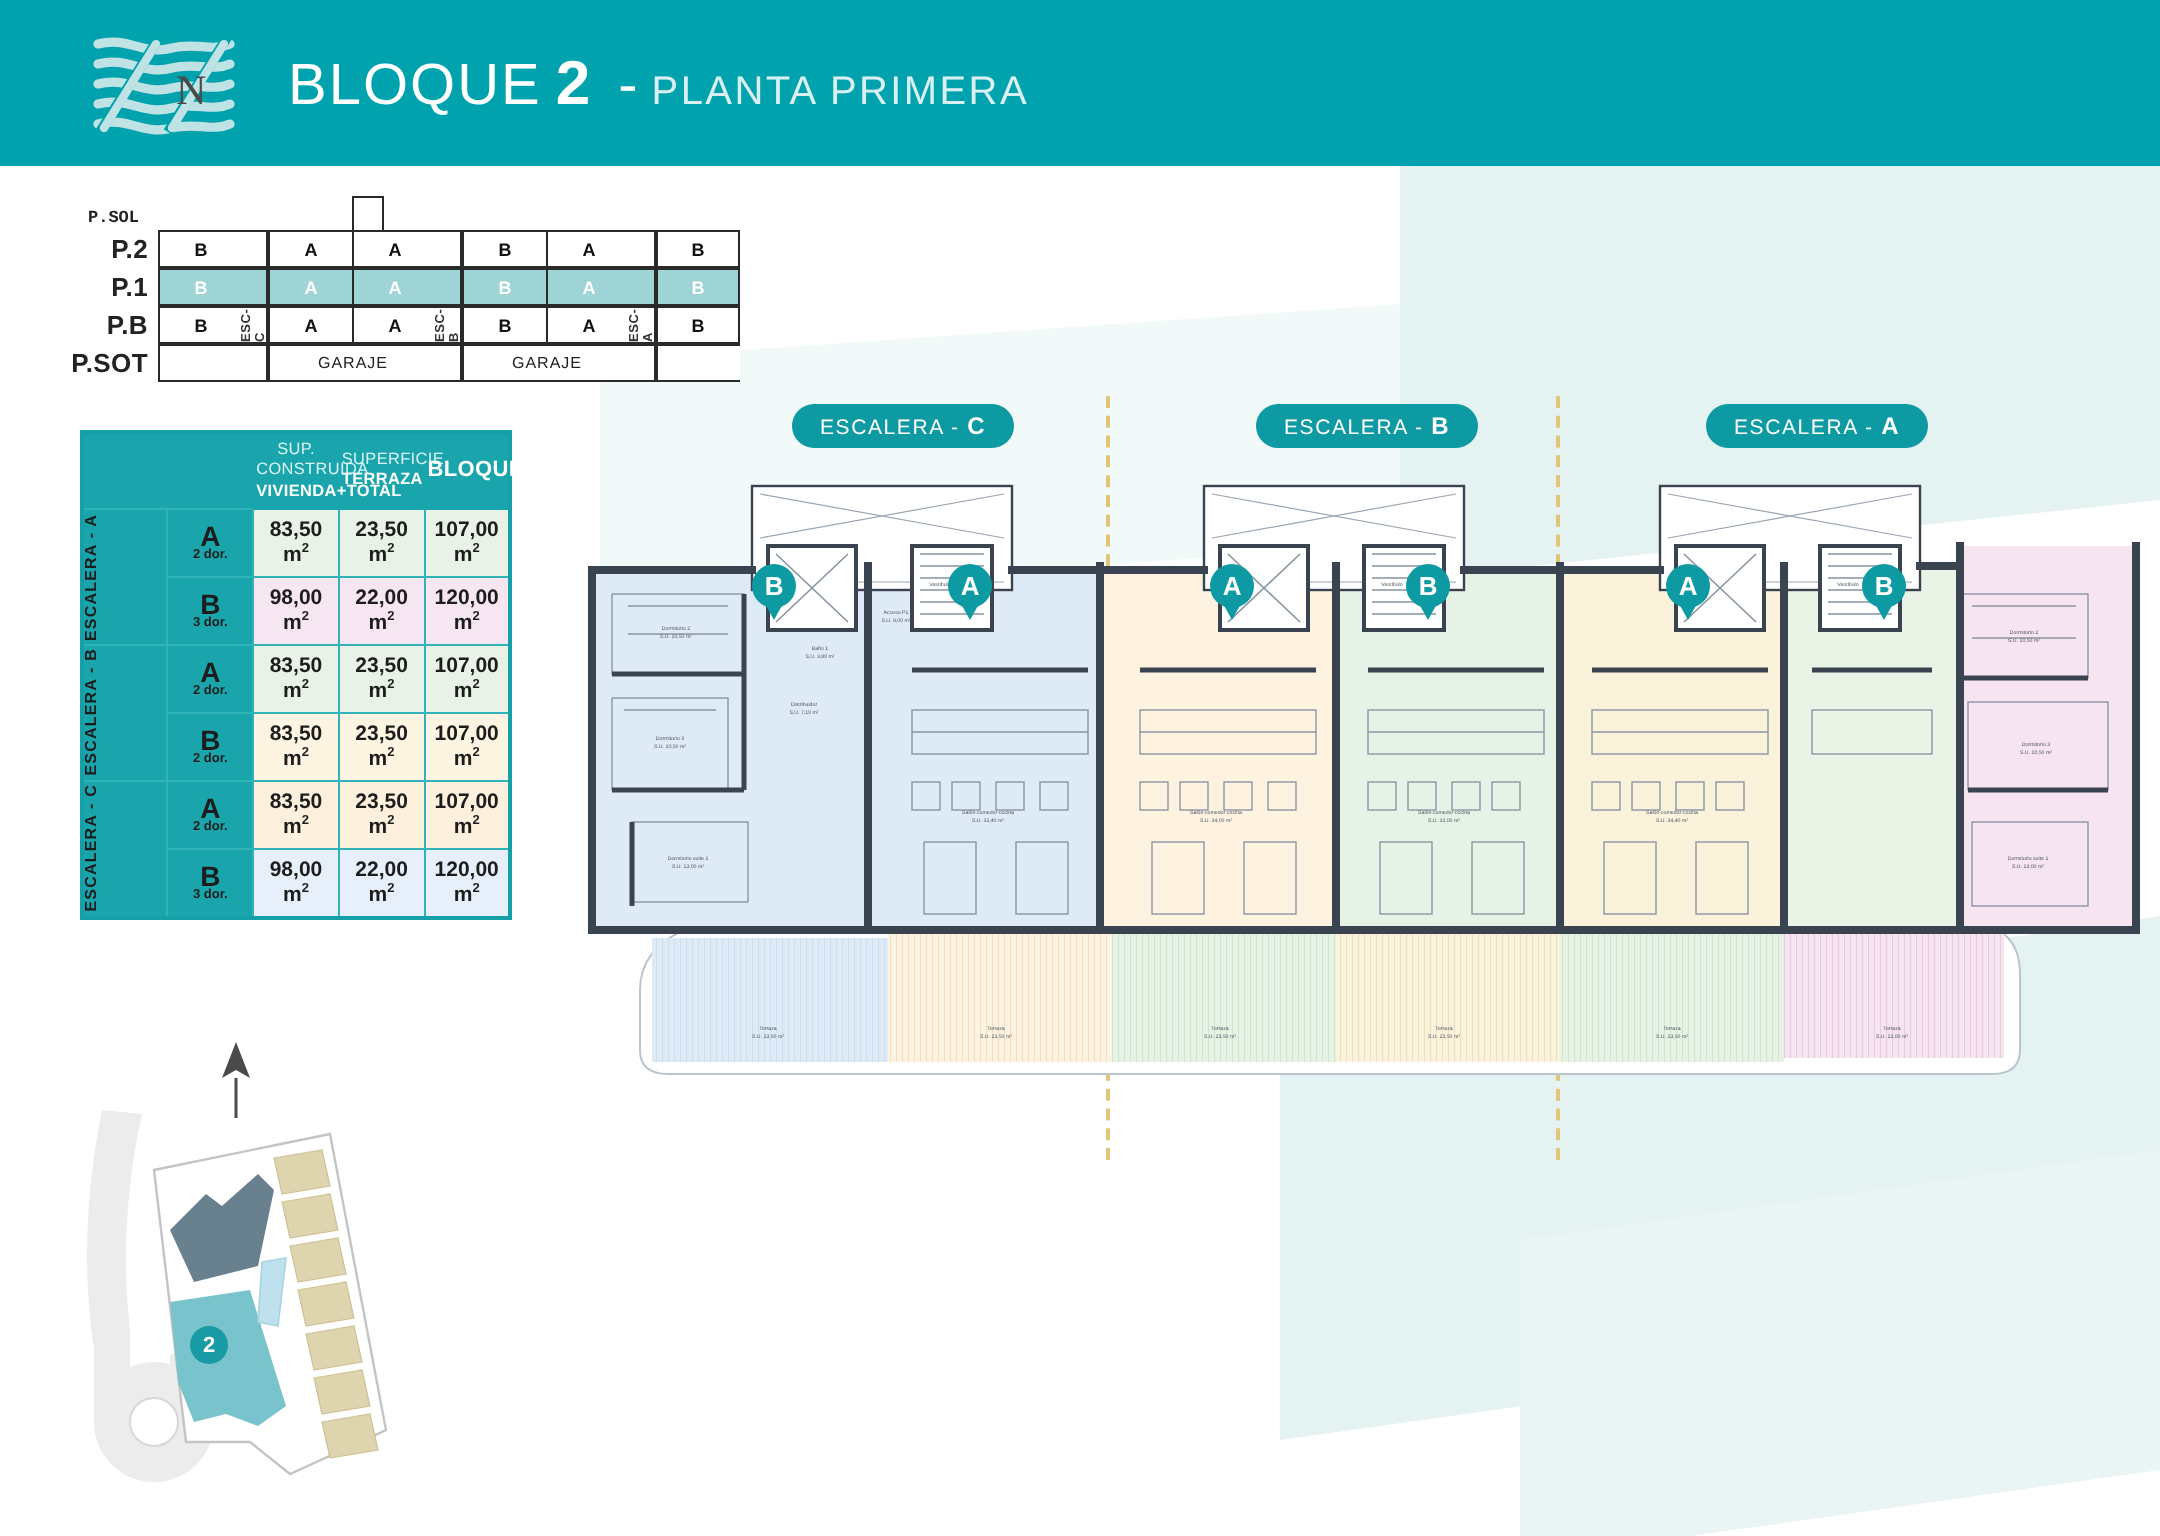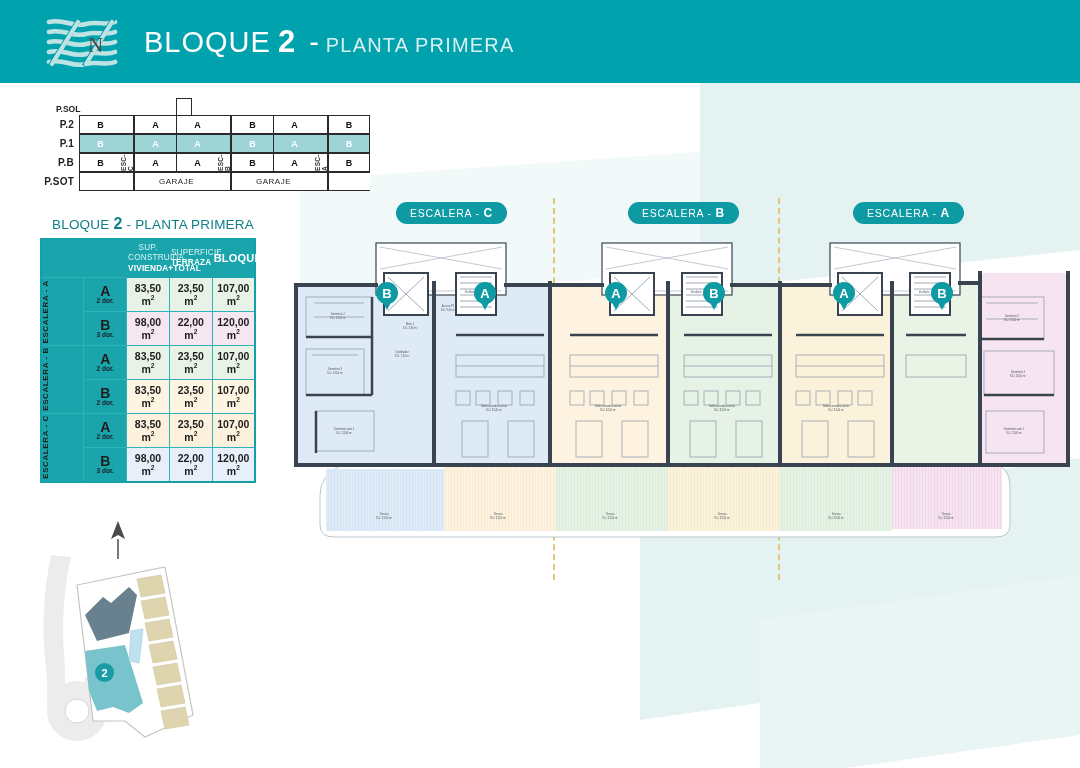--- a/index.html
+++ b/index.html
@@ -32,33 +32,33 @@
     font-weight:300;white-space:nowrap;display:flex;align-items:baseline;gap:0;
   }
   #header-title .b1{font-weight:300;}
   #header-title .bnum{font-weight:700;margin:0 7px;font-size:31px;}
   #header-title .dash{font-weight:300;margin:0 6px;}
   #header-title .sub{font-size:20px;letter-spacing:1.2px;color:#d8f0f1;font-weight:300;}
 
   
   #section-diagram{position:absolute;top:104px;left:38px;z-index:4;font-size:8px;}
   .sd-row{display:flex;align-items:stretch;height:19px;}
-  .sd-lab{width:36px;text-align:right;padding-right:5px;font-size:10px;color:#222;
+  .sd-lab{width:36px;text-align:right;padding-right:5px;font-size:13px;color:#222;
           display:flex;align-items:center;justify-content:flex-end;font-weight:600;letter-spacing:.2px;}
   .sd-cells{display:flex;position:relative;}
   .sd-c{border:1px solid #2a2a2a;border-right:none;display:flex;align-items:center;
         justify-content:center;font-size:9px;font-weight:700;color:#111;box-sizing:border-box;background:#fff;}
   .sd-c:last-child{border-right:1px solid #2a2a2a;}
   .sd-row.hl .sd-c{background:#9ed4d6;color:#ffffff;border-color:#2a2a2a;}
   .sd-esc{width:13px;font-size:6.5px;font-weight:700;writing-mode:vertical-rl;
           transform:rotate(180deg);letter-spacing:.3px;color:#333;}
   .sd-w1{width:42px;} .sd-w2{width:42px;} .sd-w3{width:42px;}
   .sd-top{position:absolute;left:138px;top:-17px;width:14px;height:18px;
           border:1px solid #2a2a2a;border-bottom:none;background:#fff;}
-  #sd-psol{font-size:8.5px;font-weight:600;color:#222;margin-bottom:1px;margin-left:18px;}
+  #sd-psol{font-size:8.5px;font-weight:600;color:#222;margin-bottom:1px;margin-left:6px;font-family:Liberation Mono, monospace;}
   #sd-bot{display:flex;align-items:stretch;height:19px;}
   .sd-gar{display:flex;align-items:center;justify-content:center;font-size:8px;
           letter-spacing:.5px;color:#222;border:1px solid #2a2a2a;border-right:none;box-sizing:border-box;background:#fff;}
 
   
   #area-table{position:absolute;top:215px;left:40px;width:216px;z-index:4;}
   #table-title{font-size:13.5px;color:#0e7f88;letter-spacing:.2px;margin:0 0 5px 12px;font-weight:400;}
   #table-title .tnum{font-weight:700;font-size:16px;}
   #table-title .tsub{color:#0e7f88;}
   table.areas{border-collapse:collapse;width:216px;background:#fff;
@@ -196,26 +196,20 @@
         <div class="sd-gar sd-esc"></div>
         <div class="sd-gar" style="width:84px">GARAJE</div>
         <div class="sd-gar sd-esc"></div>
         <div class="sd-gar sd-w3"></div>
       </div>
     </div>
   </div>
 </div>
 
 <div id="area-table">
-  <div id="table-title">
-    <span>BLOQUE</span>
-    <span class="tnum">2</span>
-    <span>-</span>
-    <span class="tsub">PLANTA PRIMERA</span>
-  </div>
 
   <table class="areas">
     <thead>
       <tr>
         <th colspan="2" style="border:none;background:#1aa5ad;"></th>
         <th>
           <span class="l1">SUP. CONSTRUIDA</span>
           <span>VIVIENDA+TOTAL</span>
         </th>
         <th>

